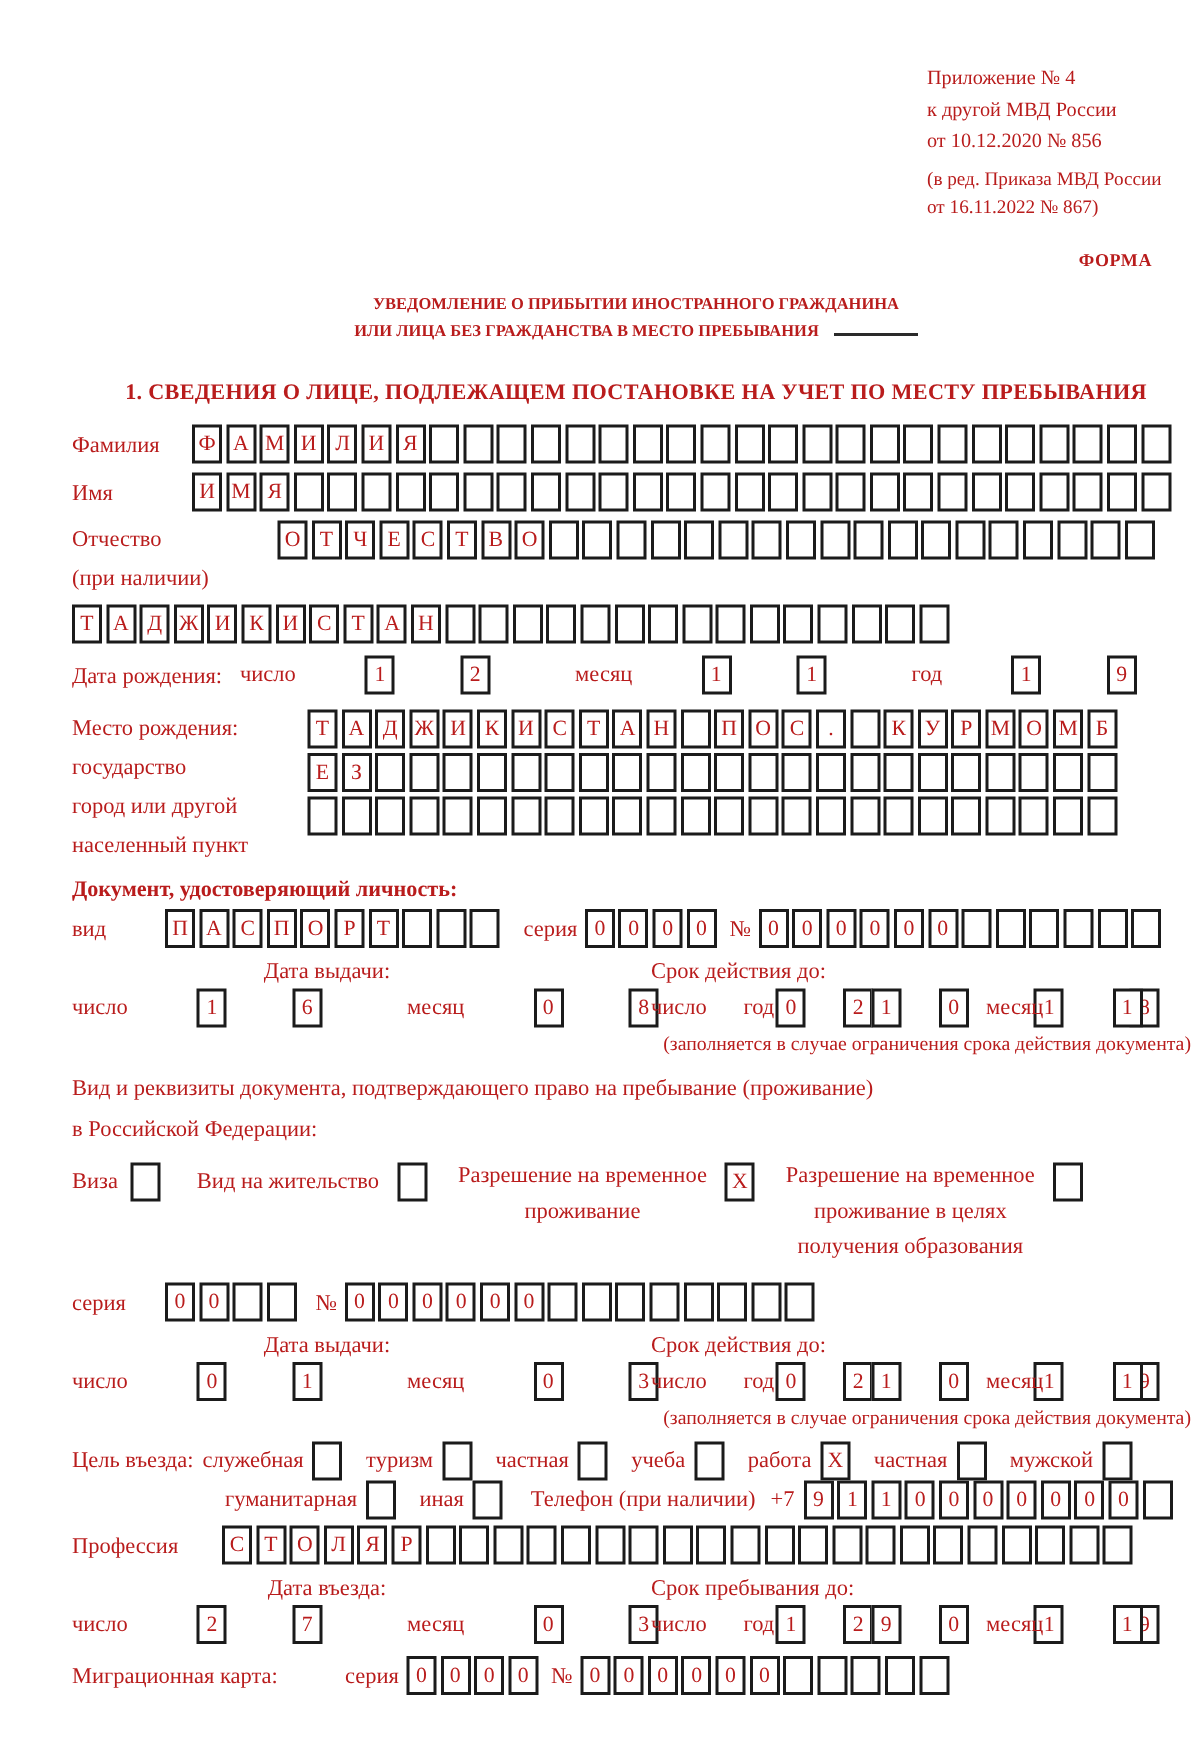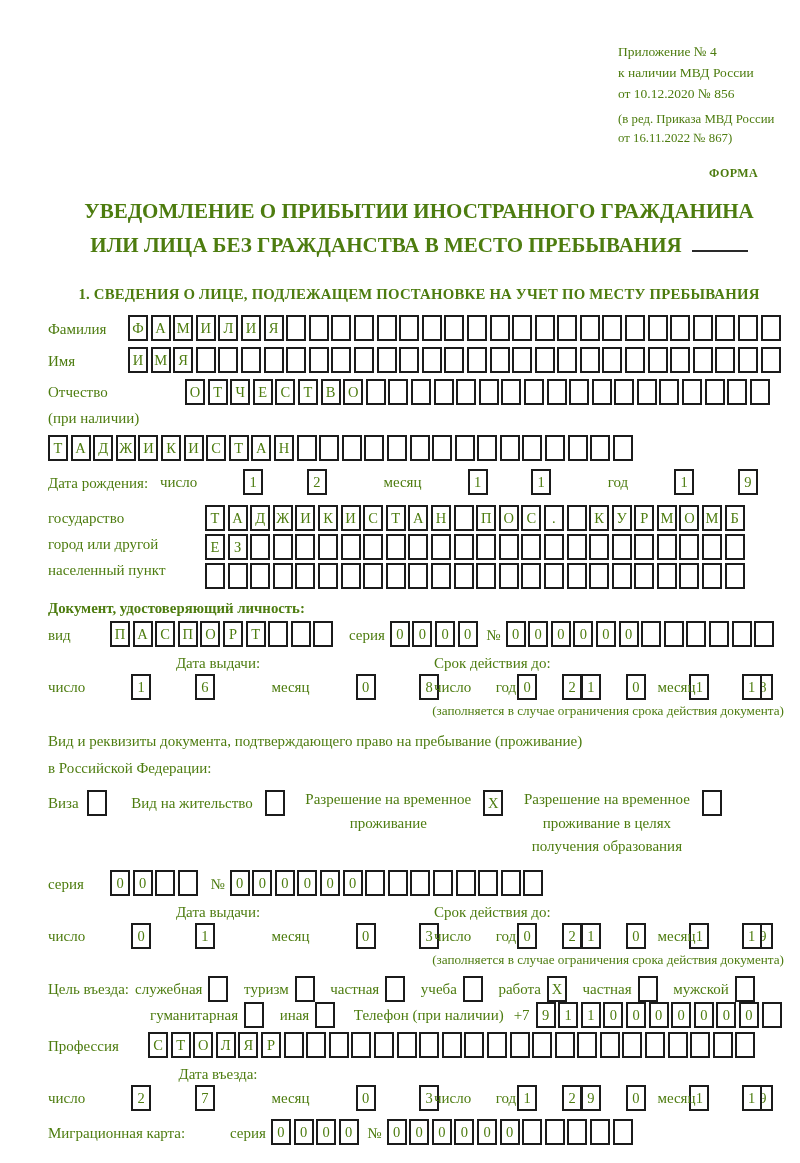--- a/index.html
+++ b/index.html
@@ -1,27 +1,27 @@
 <!DOCTYPE html>
 <html><head>
 <meta charset="utf-8">
 <style>
   html,body{margin:0;padding:0;background:#ffffff;}
   .page{
     width:800px;height:1163px;box-sizing:border-box;position:relative;
-    background:#ffffff;color:#4d7c0f;
+    background:#ffffff;color:#b91c1c;
     font-family:"Liberation Serif","DejaVu Serif",serif;
-    font-size:15px;padding:42px 10px 0 48px;overflow:hidden;
+    font-size:15px;padding:42px 0 0 48px;overflow:hidden;
   }
   
   .annex{margin-left:570px;font-size:13.5px;line-height:1.55;}
   .annex .small{font-size:12.8px;line-height:1.5;}
   .annex .gap-top{margin-top:5px;}
   .forma{font-weight:bold;text-align:right;padding-right:32px;margin-top:18px;font-size:12px;letter-spacing:.4px;}
-  .title{font-weight:bold;text-align:center;font-size:21px;line-height:1.6;margin-top:14px;}
+  .title{font-weight:bold;text-align:center;font-size:11px;line-height:1.6;margin-top:14px;}
   .title-underline{display:inline-block;width:56px;border-bottom:2.2px solid #2a2a2a;margin-left:10px;vertical-align:baseline;}
   .section-title{font-weight:bold;text-align:center;font-size:14.8px;margin-top:24px;letter-spacing:.2px;}
 
   .row{display:flex;align-items:flex-start;margin-top:4px;}
   .lbl{flex-shrink:0;line-height:28px;}
   .lbl.multi{line-height:26px;}
   .w80{width:80px;}
   .w110{width:112px;}
   .w137{width:137px;}
   .w157{width:157px;}
@@ -69,21 +69,21 @@
   .phone-label{margin-left:16px;margin-right:10px;white-space:nowrap;}
   .phone-prefix{margin-right:6px;}
 </style>
 </head>
 <body>
 
 <div class="page">
 
   <div class="annex">
     <div>Приложение № 4</div>
-    <div>к наличии МВД России</div>
+    <div>к другой МВД России</div>
     <div>от 10.12.2020 № 856</div>
     <div class="small gap-top">(в ред. Приказа МВД России</div>
     <div class="small">от 16.11.2022 № 867)</div>
   </div>
 
   <div class="forma">ФОРМА</div>
 
   <div class="title">
     <div>УВЕДОМЛЕНИЕ О ПРИБЫТИИ ИНОСТРАННОГО ГРАЖДАНИНА</div>
     <div>
@@ -249,20 +249,21 @@
         <span class="cell">X</span>
       </span>
     <span class="dp-label dp-gap" style="line-height:28px;">женский</span>
     <span class="boxes">
         <span class="cell"></span>
       </span>
   </div>
 
   <div class="row mt8">
     <div class="lbl w157 multi">
+        <div>Место рождения:</div>
         <div>государство</div>
         <div>город или другой</div>
         <div>населенный пункт</div>
       </div>
     <div class="stack">
       <div class="boxes">
           <span class="cell">Т</span>
           <span class="cell">А</span>
           <span class="cell">Д</span>
           <span class="cell">Ж</span>
@@ -579,20 +580,21 @@
         <span class="cell"></span>
         <span class="cell"></span>
         <span class="cell"></span>
         <span class="cell"></span>
         <span class="cell"></span>
       </span>
   </div>
 
   <div class="date-heads">
     <span class="dh1">Дата въезда:</span>
+    <span class="dh2">Срок пребывания до:</span>
   </div>
   <div class="date-line">
     <span class="dg dg-left">
         <span class="dp-label">число</span>
         <span class="cell">2</span>
         <span class="cell">7</span>
         <span class="dp-label dp-gap">месяц</span>
         <span class="cell">0</span>
         <span class="cell">3</span>
         <span class="dp-label dp-gap">год</span>

